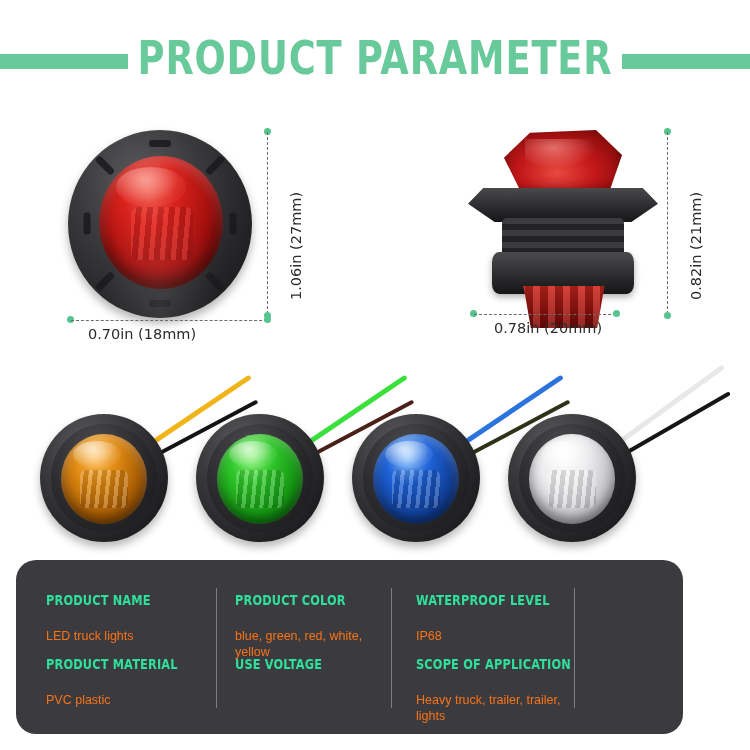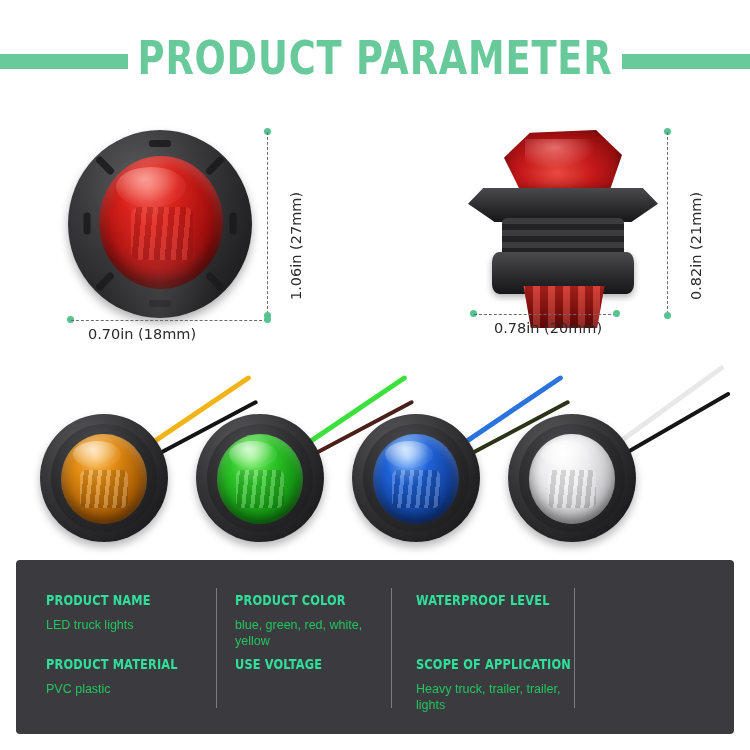--- a/index.html
+++ b/index.html
@@ -172,43 +172,43 @@
   }
   .lens-amber { background: radial-gradient(ellipse at 40% 24%, #ffbe5a 0%, #e08a12 30%, #a85c04 64%, #63330a 100%); }
   .lens-green { background: radial-gradient(ellipse at 40% 24%, #8bf57a 0%, #2fc72a 30%, #149612 64%, #0a4d0d 100%); }
   .lens-blue  { background: radial-gradient(ellipse at 40% 24%, #8fc4ff 0%, #1f63d8 30%, #11409b 64%, #09224f 100%); }
   .lens-white { background: radial-gradient(ellipse at 40% 24%, #ffffff 0%, #ececee 34%, #c4c4c8 68%, #8d8d93 100%); }
 
   .wire { position: absolute; transform-origin: left center; border-radius: 3px; }
 
   
   #spec-panel {
-    position: absolute; left: 16px; top: 560px; width: 718px; height: 174px;
+    position: absolute; left: 16px; top: 560px; width: 667px; height: 174px;
     background: #3b3b3f;
-    border-radius: 4px;
+    border-radius: 20px;
   }
   .col-div {
     position: absolute; top: 28px; width: 1px; height: 120px; background: #7d7d80;
   }
   .spec-cell { position: absolute; }
   .spec-head {
     font-family: "DejaVu Sans", sans-serif;
     font-weight: 700;
     font-size: 13.5px;
     letter-spacing: .2px;
     color: #2fe09b;
     transform: scaleX(0.84);
     transform-origin: left center;
     white-space: nowrap;
   }
   .spec-val {
-    margin-top: 9px;
+    margin-top: 20px;
     font-family: "Liberation Sans", sans-serif;
     font-size: 12.5px;
-    color: #22c55e;
+    color: #f97316;
     line-height: 16px;
     white-space: pre-line;
   }
 </style>
 </head>
 <body>
 
 <div id="page">
 
   <div id="header">
@@ -317,20 +317,21 @@
     <div class="spec-cell" style="left:219px; top:32px; width:165px;">
       <div class="spec-head">PRODUCT COLOR</div>
       <div class="spec-val">blue, green, red, white, yellow</div>
     </div>
     <div class="spec-cell" style="left:219px; top:96px; width:165px;">
       <div class="spec-head">USE VOLTAGE</div>
     </div>
 
     <div class="spec-cell" style="left:400px; top:32px; width:165px;">
       <div class="spec-head">WATERPROOF LEVEL</div>
+      <div class="spec-val">IP68</div>
     </div>
     <div class="spec-cell" style="left:400px; top:96px; width:172px;">
       <div class="spec-head">SCOPE OF APPLICATION</div>
       <div class="spec-val">Heavy truck, trailer, trailer, lights</div>
     </div>
 
 
   </div>
 
 </div>

